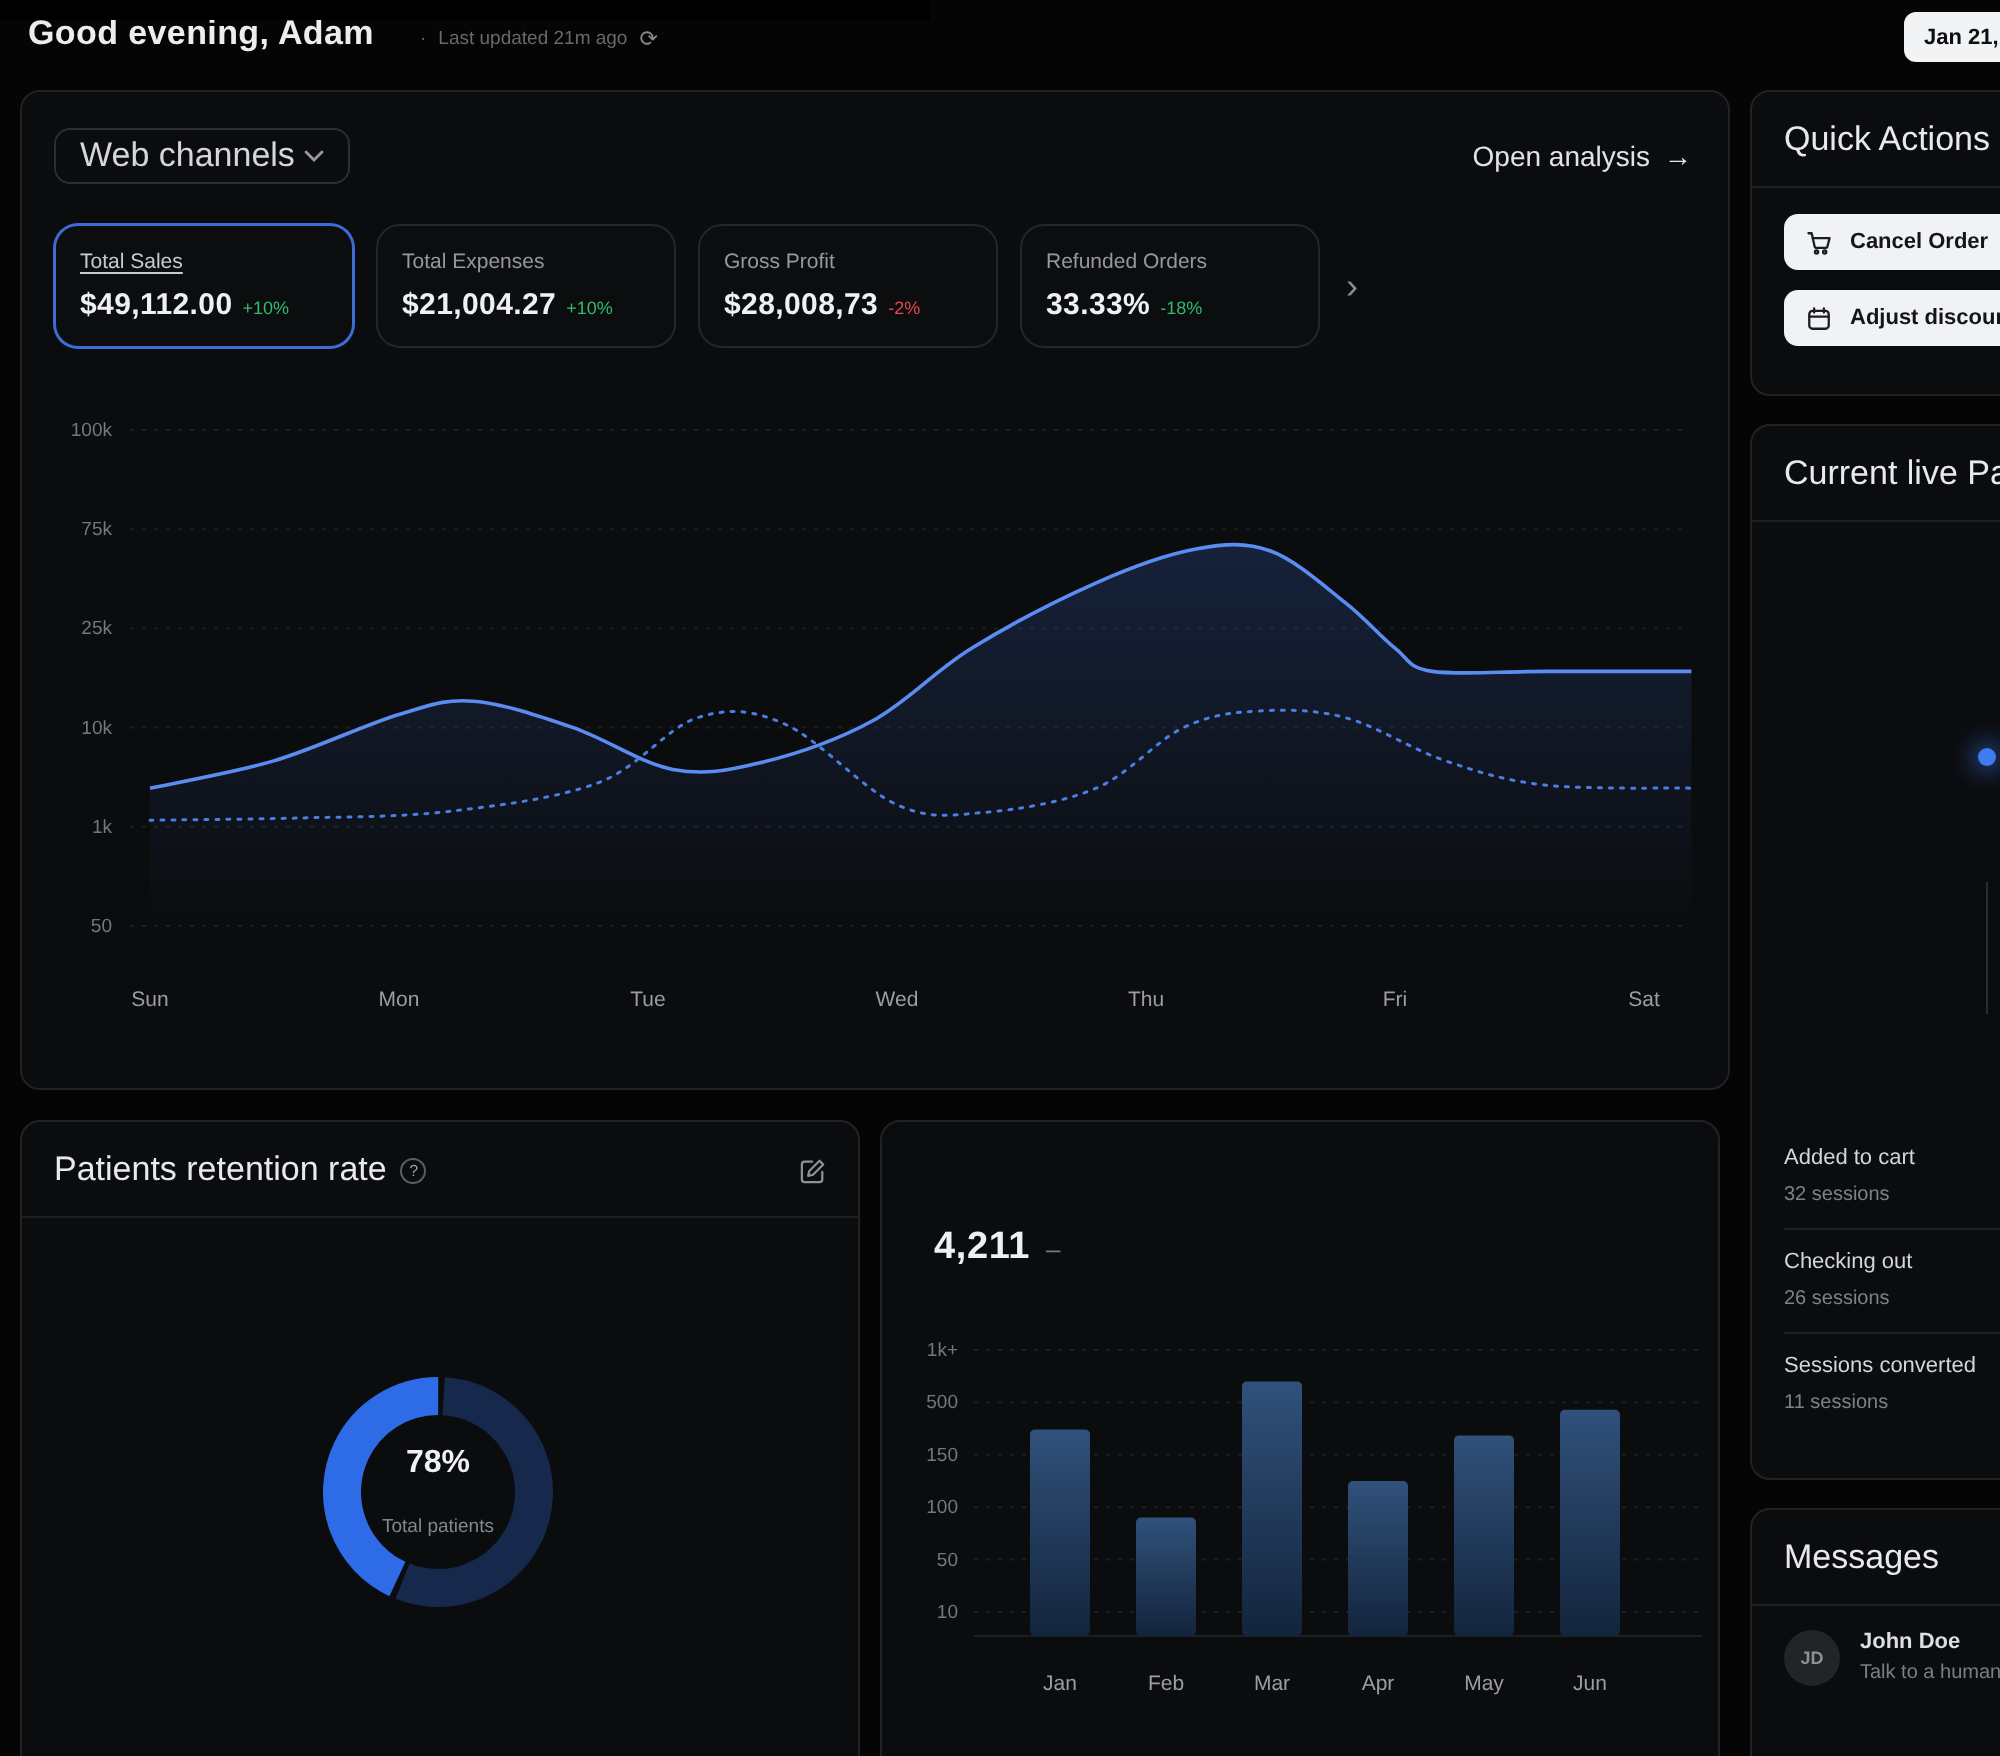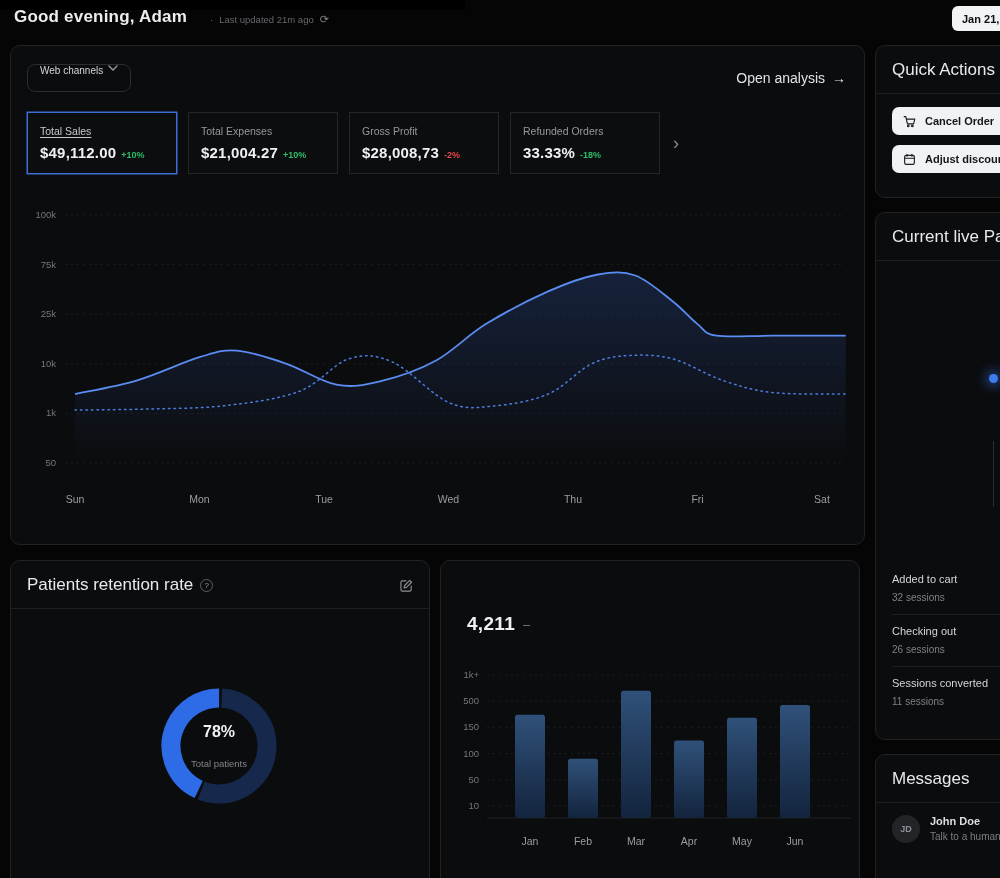--- a/index.html
+++ b/index.html
@@ -11,32 +11,32 @@
   .greeting{position:absolute;left:14px;top:7px;font-size:17px;font-weight:600;color:#ededee;letter-spacing:.2px}
   .updated{position:absolute;left:210px;top:13px;display:flex;align-items:center;gap:6px;font-size:9.5px;color:#67696d}
   .updated .refresh{font-size:11px;color:#85878b;cursor:pointer}
   .date-btn{position:absolute;left:952px;top:6px;height:25px;width:120px;background:#f2f3f4;color:#0d0e10;
     border:none;border-radius:6px;font-size:11px;font-weight:700;font-family:inherit;text-align:left;padding:0 10px;cursor:pointer;white-space:nowrap;overflow:hidden}
 
   .card{position:absolute;background:#0b0c0e;border:1px solid #202226;border-radius:10px}
 
   
   .analytics-card{left:10px;top:45px;width:855px;height:500px}
-  .channels-btn{position:absolute;left:16px;top:18px;display:flex;align-items:flex-start;gap:5px;padding:0 12px;height:28px;
-    background:transparent;border:1px solid #2b2d31;border-radius:8px;color:#d5d6d8;font-size:10px;font-family:inherit;cursor:pointer}
+  .channels-btn{position:absolute;left:16px;top:18px;display:flex;align-items:center;gap:5px;padding:0 12px;height:28px;
+    background:transparent;border:1px solid #2b2d31;border-radius:8px;color:#d5d6d8;font-size:17px;font-family:inherit;cursor:pointer}
   .channels-btn svg{color:#97999d}
   .open-analysis{position:absolute;right:18px;top:24px;font-size:14px;color:#e2e3e5;display:flex;gap:7px;align-items:flex-end;cursor:pointer;text-decoration:none}
   .stats-row{position:absolute;left:16px;top:66px;display:flex;gap:11px;align-items:stretch}
-  .stat-card{width:150px;min-height:62px;padding:10px 12px;border:1px solid #242629;border-radius:0;background:#0c0d0f;text-align:left;cursor:pointer}
+  .stat-card{width:150px;min-height:62px;padding:10px 12px;border:1px solid #242629;border-radius:12px;background:#0c0d0f;text-align:left;cursor:pointer}
   .stat-card.selected{border-color:#3e6cd6;box-shadow:0 0 0 .5px #3e6cd6}
   .stat-label{font-size:10.5px;color:#96989c;margin-bottom:7px;white-space:nowrap}
   .stat-card.selected .stat-label{color:#c8cacd;text-decoration:underline;text-underline-offset:2px}
   .stat-value-row{display:flex;align-items:baseline;white-space:nowrap}
   .stat-value{font-size:15px;font-weight:700;color:#eef0f2;letter-spacing:.2px}
-  .stat-delta{font-size:9px;font-weight:700;margin-left:5px}
+  .stat-delta{font-size:9px;font-weight:400;margin-left:5px}
   .stats-chevron{align-self:center;background:none;border:none;color:#8c8e92;font-size:18px;cursor:pointer;padding:0 2px;font-family:inherit}
 
   .line-chart,.bar-chart,.donut{position:absolute;left:0;top:0;pointer-events:none}
   .grid{stroke:#1b1d20;stroke-dasharray:2 4}
   .axisline{stroke:#1e2023}
   .ytick{fill:#74777b;font-size:9.5px;font-family:"Liberation Sans",sans-serif}
   .xtick{fill:#9b9da1;font-size:10.5px;font-family:"Liberation Sans",sans-serif}
   .line-solid{fill:none;stroke:#5a8cf2;stroke-width:1.8}
   .line-dotted{fill:none;stroke:#4c7ee2;stroke-width:1.5;stroke-dasharray:1.5 4;stroke-linecap:round}
 

